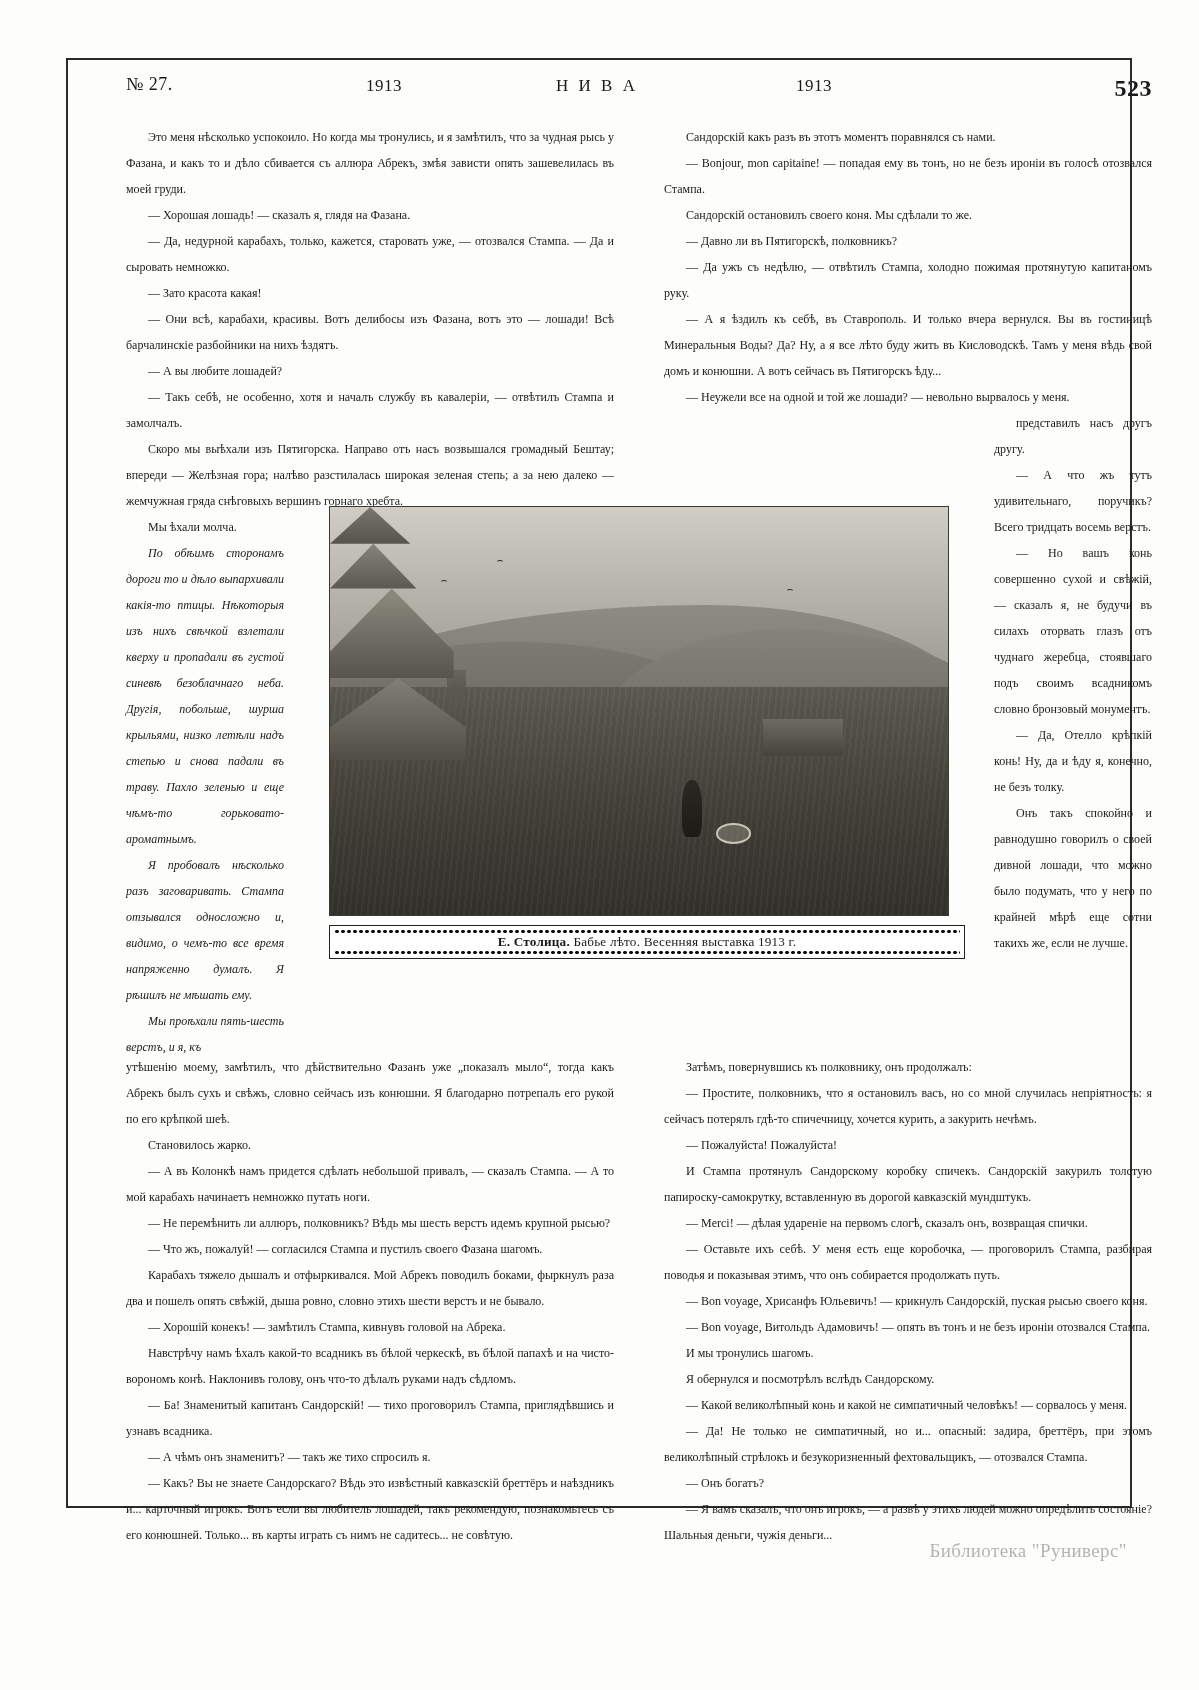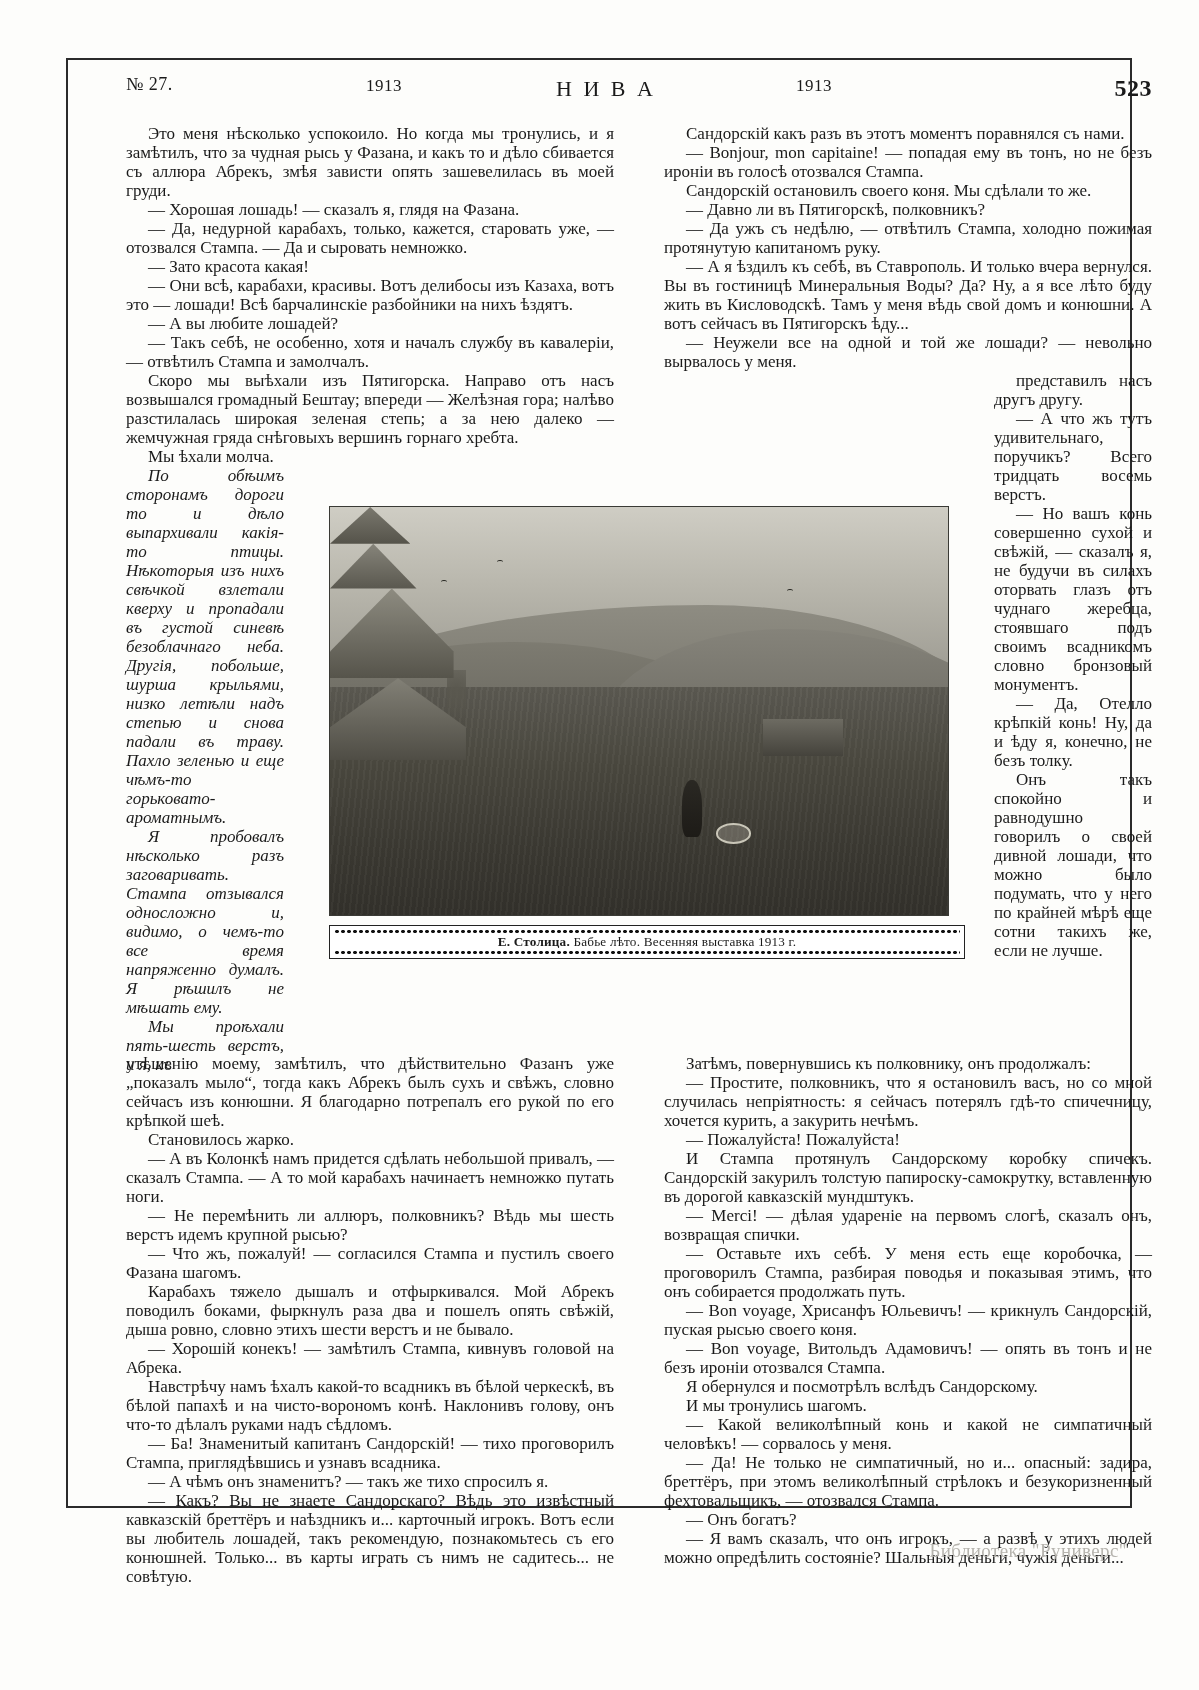--- a/index.html
+++ b/index.html
@@ -49,21 +49,21 @@
   .rh-issue {
     position: absolute; left: 0; top: 0;
     font-size: 18px;
   }
   .rh-yearleft {
     position: absolute; left: 240px; top: 2px;
     font-size: 17px;
   }
   .rh-title {
     position: absolute; left: 430px; top: 2px;
-    font-size: 22px;
+    font-size: 17px;
     letter-spacing: 3px;
   }
   .rh-yearright {
     position: absolute; left: 670px; top: 2px;
     font-size: 17px;
   }
   .rh-pageno {
     position: absolute; right: 0; top: 1px;
     font-size: 24px;
     font-weight: bold;
@@ -72,22 +72,22 @@
   .columns {
     position: absolute;
     top: 50px;
     left: 0;
     width: 1026px;
   }
   .col {
     position: absolute;
     top: 0;
     width: 488px;
-    font-size: 17px;
-    line-height: 19px;
+    font-size: 12px;
+    line-height: 26px;
     text-align: justify;
     hyphens: auto;
   }
   .col-left { left: 0; }
   .col-right { left: 538px; }
   .col p {
     margin: 0;
     text-indent: 22px;
   }
   .col p.dash {
@@ -229,21 +229,21 @@
       <span class="rh-pageno">523</span>
     </div>
 
     <div class="columns">
 
       <div class="col col-left">
         <p>Это меня нѣсколько успокоило. Но когда мы тронулись, и я замѣтилъ, что за чудная рысь у Фазана, и какъ то и дѣло сбивается съ аллюра Абрекъ, змѣя зависти опять зашевелилась въ моей груди.</p>
         <p class="dash">— Хорошая лошадь! — сказалъ я, глядя на Фазана.</p>
         <p class="dash">— Да, недурной карабахъ, только, кажется, старовать уже, — отозвался Стампа. — Да и сыровать немножко.</p>
         <p class="dash">— Зато красота какая!</p>
-        <p class="dash">— Они всѣ, карабахи, красивы. Вотъ делибосы изъ Казаха, вотъ это — лошади! Всѣ барчалинскіе разбойники на нихъ ѣздятъ.</p>
+        <p class="dash">— Они всѣ, карабахи, красивы. Вотъ делибосы изъ Фазана, вотъ это — лошади! Всѣ барчалинскіе разбойники на нихъ ѣздятъ.</p>
         <p class="dash">— А вы любите лошадей?</p>
         <p class="dash">— Такъ себѣ, не особенно, хотя и началъ службу въ кавалеріи, — отвѣтилъ Стампа и замолчалъ.</p>
         <p>Скоро мы выѣхали изъ Пятигорска. Направо отъ насъ возвышался громадный Бештау; впереди — Желѣзная гора; налѣво разстилалась широкая зеленая степь; а за нею далеко — жемчужная гряда снѣговыхъ вершинъ горнаго хребта.</p>
         <p>Мы ѣхали молча.</p>
         <div style="width:158px;font-style:italic;">
           <p>По обѣимъ сторонамъ дороги то и дѣло выпархивали какія-то птицы. Нѣкоторыя изъ нихъ свѣчкой взлетали кверху и пропадали въ густой синевѣ безоблачнаго неба. Другія, побольше, шурша крыльями, низко летѣли надъ степью и снова падали въ траву. Пахло зеленью и еще чѣмъ-то горьковато-ароматнымъ.</p>
           <p>Я пробовалъ нѣсколько разъ заговаривать. Стампа отзывался односложно и, видимо, о чемъ-то все время напряженно думалъ. Я рѣшилъ не мѣшать ему.</p>
           <p>Мы проѣхали пять-шесть верстъ, и я, къ</p>
         </div>
       </div>
@@ -312,22 +312,22 @@
       </div>
       <div class="col col-right" style="position:absolute; left:538px; top:0;">
         <p>Затѣмъ, повернувшись къ полковнику, онъ продолжалъ:</p>
         <p class="dash">— Простите, полковникъ, что я остановилъ васъ, но со мной случилась непріятность: я сейчасъ потерялъ гдѣ-то спичечницу, хочется курить, а закурить нечѣмъ.</p>
         <p class="dash">— Пожалуйста! Пожалуйста!</p>
         <p>И Стампа протянулъ Сандорскому коробку спичекъ. Сандорскій закурилъ толстую папироску-самокрутку, вставленную въ дорогой кавказскій мундштукъ.</p>
         <p class="dash">— Merci! — дѣлая удареніе на первомъ слогѣ, сказалъ онъ, возвращая спички.</p>
         <p class="dash">— Оставьте ихъ себѣ. У меня есть еще коробочка, — проговорилъ Стампа, разбирая поводья и показывая этимъ, что онъ собирается продолжать путь.</p>
         <p class="dash">— Bon voyage, Хрисанфъ Юльевичъ! — крикнулъ Сандорскій, пуская рысью своего коня.</p>
         <p class="dash">— Bon voyage, Витольдъ Адамовичъ! — опять въ тонъ и не безъ ироніи отозвался Стампа.</p>
+        <p>И мы тронулись шагомъ.</p>
         <p>Я обернулся и посмотрѣлъ вслѣдъ Сандорскому.</p>
-        <p>И мы тронулись шагомъ.</p>
         <p class="dash">— Какой великолѣпный конь и какой не симпатичный человѣкъ! — сорвалось у меня.</p>
         <p class="dash">— Да! Не только не симпатичный, но и... опасный: задира, бреттёръ, при этомъ великолѣпный стрѣлокъ и безукоризненный фехтовальщикъ, — отозвался Стампа.</p>
         <p class="dash">— Онъ богатъ?</p>
         <p class="dash">— Я вамъ сказалъ, что онъ игрокъ, — а развѣ у этихъ людей можно опредѣлить состояніе? Шальныя деньги, чужія деньги...</p>
       </div>
     </div>
 
   </div>
 
   <div class="footer-note">Библиотека "Руниверс"</div>

